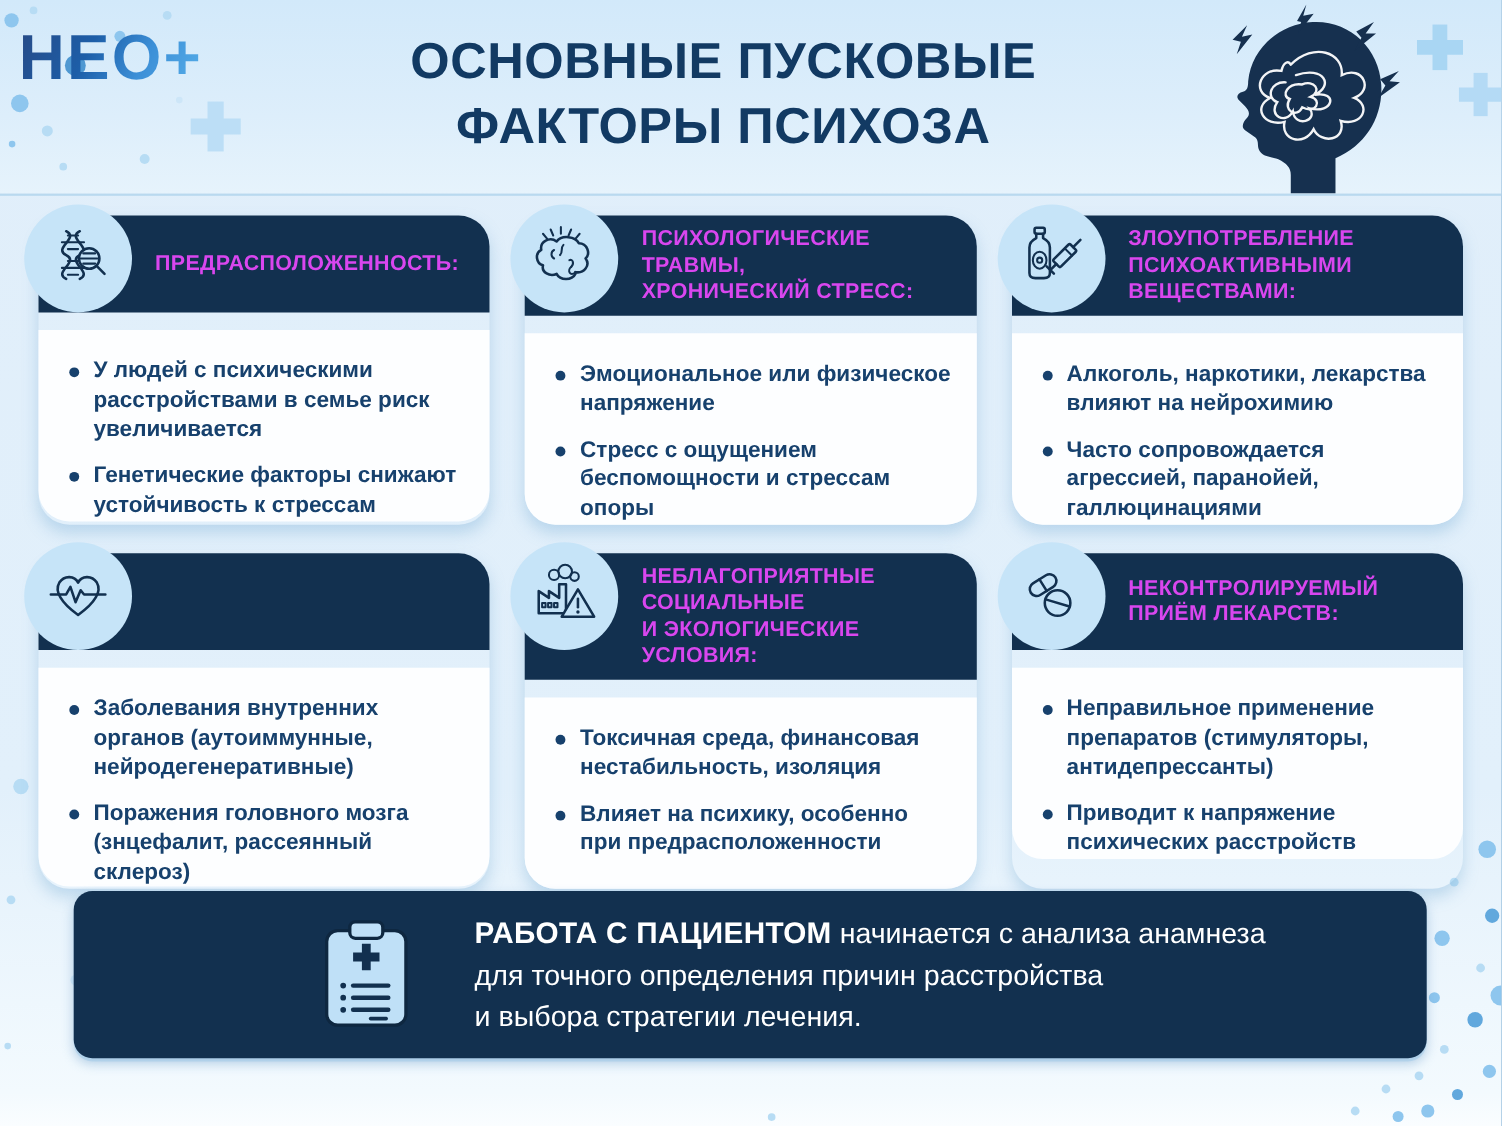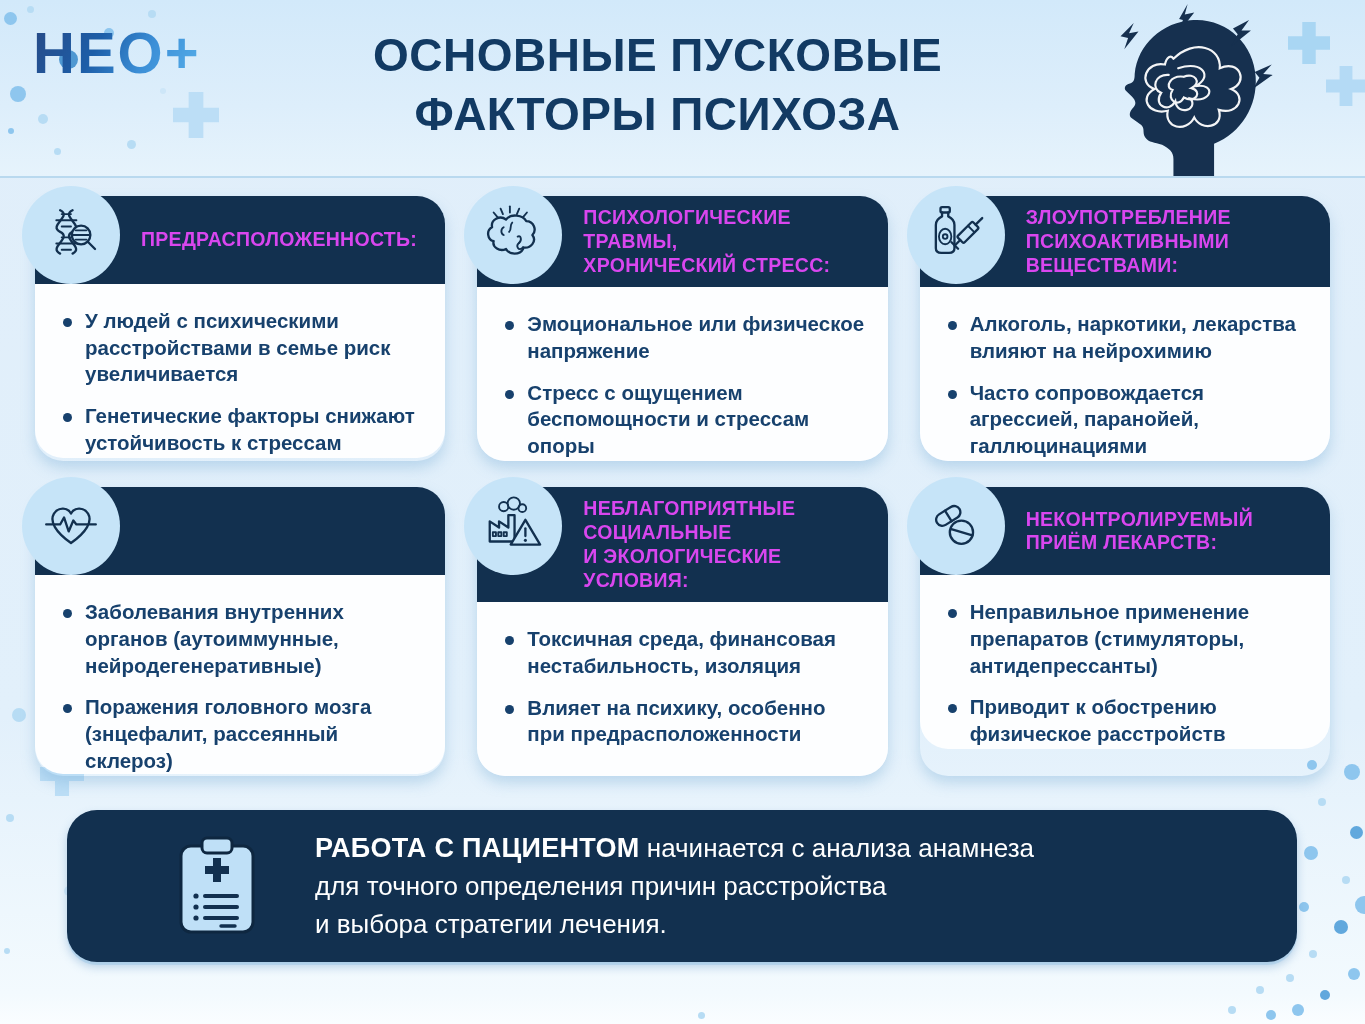--- a/index.html
+++ b/index.html
@@ -8,21 +8,21 @@
     font-family:"Liberation Sans","DejaVu Sans",sans-serif;
     background:linear-gradient(180deg,#e0eefa 0%,#e2f0fb 70%,#f3fafe 97%,#fafdff 100%);
   }
   
   .top-band{
     position:absolute;left:0;top:0;right:0;height:176px;
     background:linear-gradient(180deg,#d2e9fa 0%,#ddeefb 60%,#e6f3fc 100%);
     border-bottom:2px solid #b9d9ef;
   }
   .logo{
-    position:absolute;left:33px;top:24px;
+    position:absolute;left:17px;top:24px;
     font-size:58px;font-weight:800;letter-spacing:2px;line-height:1;
     background:linear-gradient(118deg,#274a86 0%,#1d5ea8 38%,#3c8fd7 66%,#58b0ea 100%);
     -webkit-background-clip:text;background-clip:text;color:transparent;
   }
   .logo .plus{font-weight:800;}
   .page-title{
     position:absolute;left:280px;right:330px;top:26px;margin:0;
     text-align:center;font-size:46px;font-weight:800;line-height:1.28;
     color:#123a63;white-space:pre-line;letter-spacing:.5px;
   }
@@ -42,42 +42,43 @@
     position:relative;background:#12304f;border-radius:28px 28px 0 0;
     min-height:88px;display:flex;align-items:center;
     padding:10px 16px 10px 106px;box-sizing:border-box;
   }
   .card-title{
     color:#d946ef;font-size:19.5px;font-weight:700;line-height:1.22;
     white-space:pre-line;letter-spacing:.3px;margin:0;
   }
   .card-body{
     background:#fdfeff;border-radius:0 0 28px 28px;
-    min-height:174px;box-sizing:border-box;padding:24px 20px 0 22px;
+    min-height:174px;box-sizing:border-box;padding:24px 20px 0 22px;margin-top:16px;
   }
   .icon-circle{
     position:absolute;left:-13px;top:-10px;width:98px;height:98px;border-radius:50%;
     background:#c6e4f8;display:flex;align-items:center;justify-content:center;z-index:2;
   }
   .bullets{list-style:none;margin:0;padding:0;}
   .bullets li{
     position:relative;padding-left:28px;color:#17416d;
     font-size:20.5px;font-weight:600;line-height:1.3;
   }
   .bullets li + li{margin-top:15px;}
   .bullets li::before{
     content:"";position:absolute;left:6px;top:10px;width:9px;height:9px;
     border-radius:50%;background:#17416d;
   }
   
   .banner{
     position:absolute;left:67px;top:810px;width:1230px;height:152px;
-    background:#12304f;border-radius:30px;
+    background:#12304f;border-radius:17px;
     display:flex;align-items:center;box-sizing:border-box;padding-left:108px;
     box-shadow:0 5px 10px rgba(110,160,205,.45),0 3px 0 rgba(190,224,245,.6);
+    justify-content:center;
   }
   .banner-icon{width:84px;height:104px;flex:0 0 auto;}
   .banner-text{
     margin:0 30px 0 56px;color:#fff;font-size:26px;font-weight:400;
     line-height:1.45;white-space:pre-line;
   }
   .banner-text strong{font-weight:800;font-size:27px;letter-spacing:.3px;}
   svg .ln{fill:none;stroke:#12304f;stroke-width:3;stroke-linecap:round;stroke-linejoin:round;}
   svg .ln2{fill:none;stroke:#12304f;stroke-width:2.4;stroke-linecap:round;stroke-linejoin:round;}
 </style>
@@ -298,21 +299,21 @@
             <circle class="ln" cx="47" cy="48" r="15" fill="#c6e4f8"></circle>
             <line class="ln" x1="34" y1="44" x2="61" y2="52"></line>
           </svg>
         </div>
         <h2 class="card-title">НЕКОНТРОЛИРУЕМЫЙ
 ПРИЁМ ЛЕКАРСТВ:</h2>
       </div>
       <div class="card-body">
         <ul class="bullets">
           <li>Неправильное применение препаратов (стимуляторы, антидепрессанты)</li>
-          <li>Приводит к обострению физическое расстройств</li>
+          <li>Приводит к напряжение психических расстройств</li>
         </ul>
       </div>
     </article>
 
   </div>
 
   <div class="banner">
     <svg class="banner-icon" viewBox="0 0 84 100">
       <rect x="6" y="10" width="72" height="86" rx="10" fill="#bfe0f7" stroke="#0e2740" stroke-width="3"></rect>
       <rect x="27" y="2" width="30" height="15" rx="5" fill="#bfe0f7" stroke="#0e2740" stroke-width="3"></rect>

